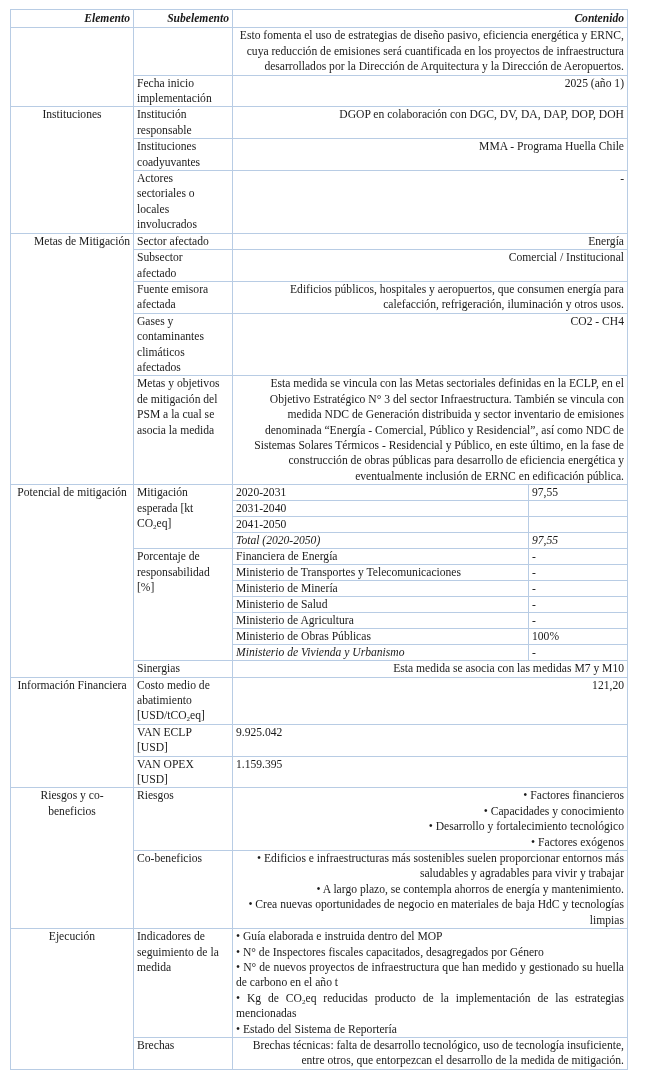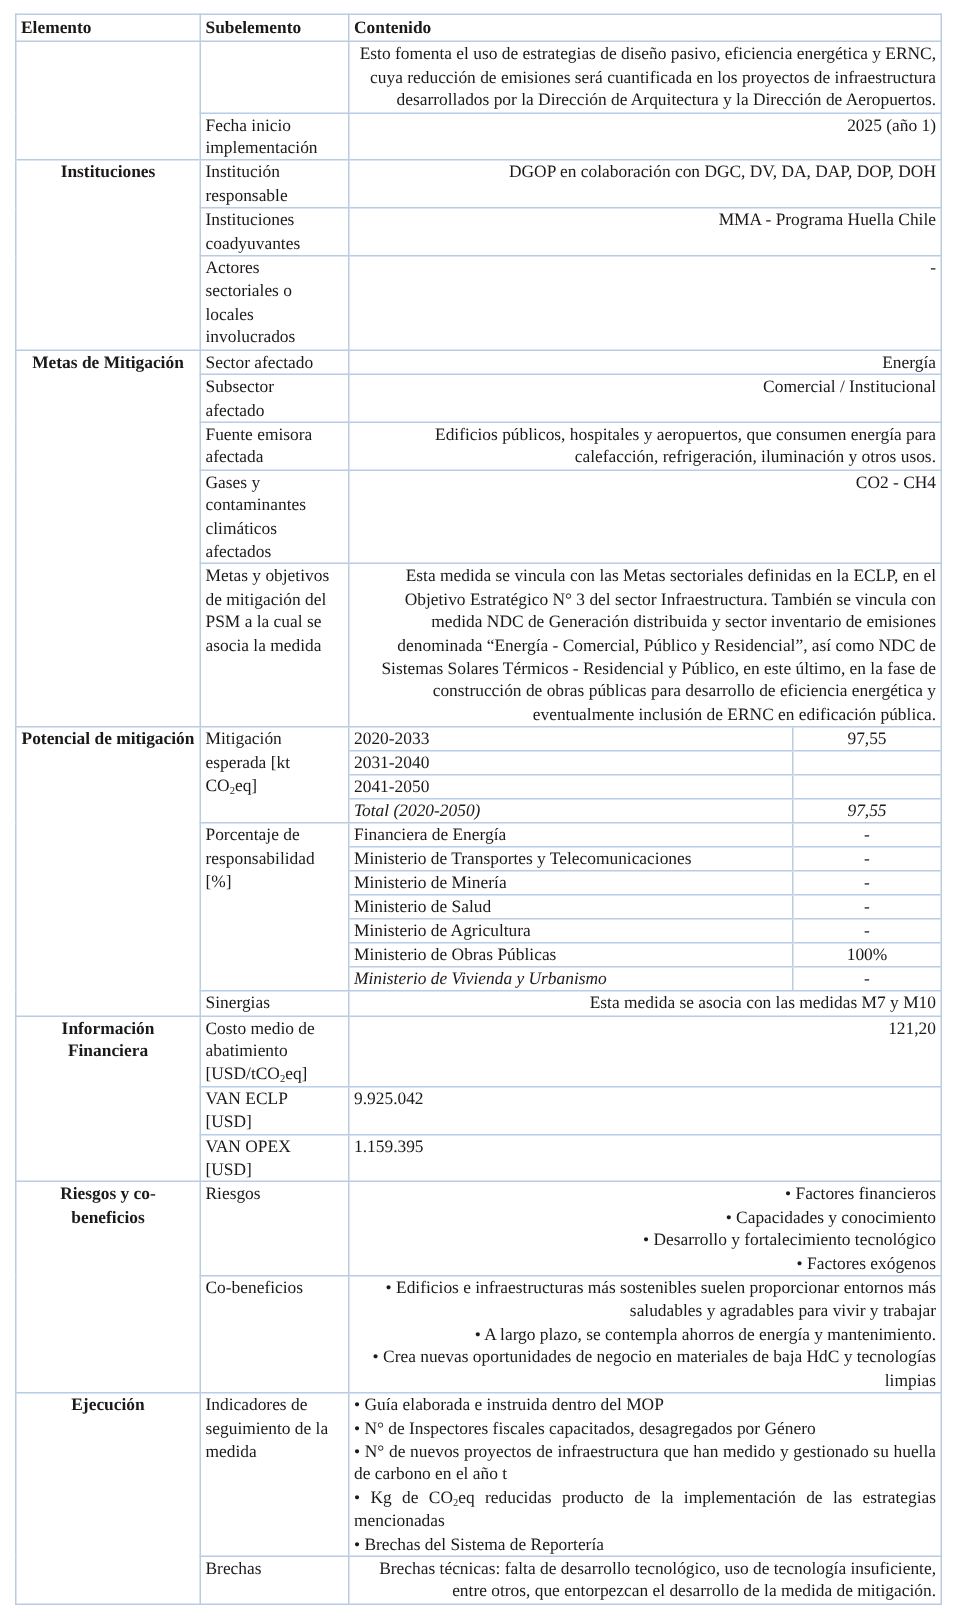--- a/index.html
+++ b/index.html
@@ -1,32 +1,32 @@
 <!DOCTYPE html>
 <html><head>
 <meta charset="utf-8">
 <style>
   html, body { margin: 0; padding: 0; background: #ffffff; }
   body { width: 645px; height: 1081px; position: relative; overflow: hidden;
          font-family: "Liberation Serif", "DejaVu Serif", serif; color: #1a1a1a; }
   table.main { position: absolute; left: 10px; top: 9px; width: 617px;
                border-collapse: collapse; table-layout: fixed; font-size: 11.6px; line-height: 15.4px; }
   table.main td, table.main th { border: 1px solid #b8cce4; vertical-align: top; padding: 0 3px; }
-  table.main th { font-weight: bold; text-align: left; padding: 1px 3px; }
+  table.main th { font-weight: bold; text-align: right; padding: 1px 3px; font-style: italic; }
   col.c1 { width: 123px; } col.c2 { width: 99px; } col.c3 { width: 395px; }
-  .el { text-align: center; font-weight: bold; border-bottom: none !important; border-top: none !important; }
+  .el { text-align: center; font-weight: normal; border-bottom: none !important; border-top: none !important; }
   .el-first { border-top: 1px solid #b8cce4 !important; }
   .el-last { border-bottom: 1px solid #b8cce4 !important; }
   .center { text-align: right; margin-top: 46px; }
   .left { text-align: right; }
   td.nested { padding: 0 !important; }
   table.inner { width: 100%; border-collapse: collapse; table-layout: fixed; }
   table.inner td { border: none; border-bottom: 1px solid #b8cce4; padding: 0 3px; height: 15px; line-height: 15px; }
   table.inner tr:last-child td { border-bottom: none; font-style: italic; }
-  table.inner td.val { border-left: 1px solid #b8cce4; text-align: center; width: 92px; }
+  table.inner td.val { border-left: 1px solid #b8cce4; text-align: left; width: 92px; }
   .bullet { display: block; }
   sub { font-size: 7px; vertical-align: -2px; line-height: 0; }
 </style>
 </head>
 <body>
 
 <table class="main">
   <colgroup>
       <col class="c1">
       <col class="c2">
@@ -59,21 +59,21 @@
     <td class="center">MMA - Programa Huella Chile</td>
   </tr>
   <tr>
     <td style="width:60px">
           <span style="display:block;width:62px">Actores sectoriales o locales involucrados</span>
         </td>
     <td class="center">-</td>
   </tr>
 
   <tr>
-    <td class="el el-first el-last" rowspan="5" style="text-align:center">Metas de Mitigación</td>
+    <td class="el el-first el-last" rowspan="5" style="text-align:right">Metas de Mitigación</td>
     <td>Sector afectado</td>
     <td class="center">Energía</td>
   </tr>
   <tr>
     <td>
           <span style="display:block;width:62px">Subsector afectado</span>
         </td>
     <td class="center">Comercial / Institucional</td>
   </tr>
   <tr>
@@ -91,21 +91,21 @@
     <td class="center">Esta medida se vincula con las Metas sectoriales definidas en la ECLP, en el Objetivo Estratégico N° 3 del sector Infraestructura. También se vincula con medida NDC de Generación distribuida y sector inventario de emisiones denominada “Energía - Comercial, Público y Residencial”, así como NDC de Sistemas Solares Térmicos - Residencial y Público, en este último, en la fase de construcción de obras públicas para desarrollo de eficiencia energética y eventualmente inclusión de ERNC en edificación pública.</td>
   </tr>
 
   <tr>
     <td class="el el-first el-last" rowspan="3">Potencial de mitigación</td>
     <td><span>Mitigación esperada [kt CO</span><sub>2</sub><span>eq]</span></td>
     <td class="nested">
       <table class="inner">
         <tbody>
               <tr>
-                <td>2020-2033</td>
+                <td>2020-2031</td>
                 <td class="val">97,55</td>
               </tr>
         <tr>
                 <td>2031-2040</td>
                 <td class="val"></td>
               </tr>
         <tr>
                 <td>2041-2050</td>
                 <td class="val"></td>
               </tr>
@@ -199,21 +199,21 @@
   </tr>
 
   <tr>
     <td class="el el-first el-last" rowspan="2">Ejecución</td>
     <td>Indicadores de seguimiento de la medida</td>
     <td class="left" style="text-align:justify">
       <span class="bullet">• Guía elaborada e instruida dentro del MOP</span>
       <span class="bullet">• N° de Inspectores fiscales capacitados, desagregados por Género</span>
       <span class="bullet">• N° de nuevos proyectos de infraestructura que han medido y gestionado su huella de carbono en el año t</span>
       <span class="bullet"><span>• Kg de CO</span><sub>2</sub><span>eq reducidas producto de la implementación de las estrategias mencionadas</span></span>
-      <span class="bullet">• Brechas del Sistema de Reportería</span>
+      <span class="bullet">• Estado del Sistema de Reportería</span>
     </td>
   </tr>
   <tr>
     <td>Brechas</td>
     <td class="center">Brechas técnicas: falta de desarrollo tecnológico, uso de tecnología insuficiente, entre otros, que entorpezcan el desarrollo de la medida de mitigación.</td>
   </tr>
 </tbody>
   </table>
 
 </body></html>

